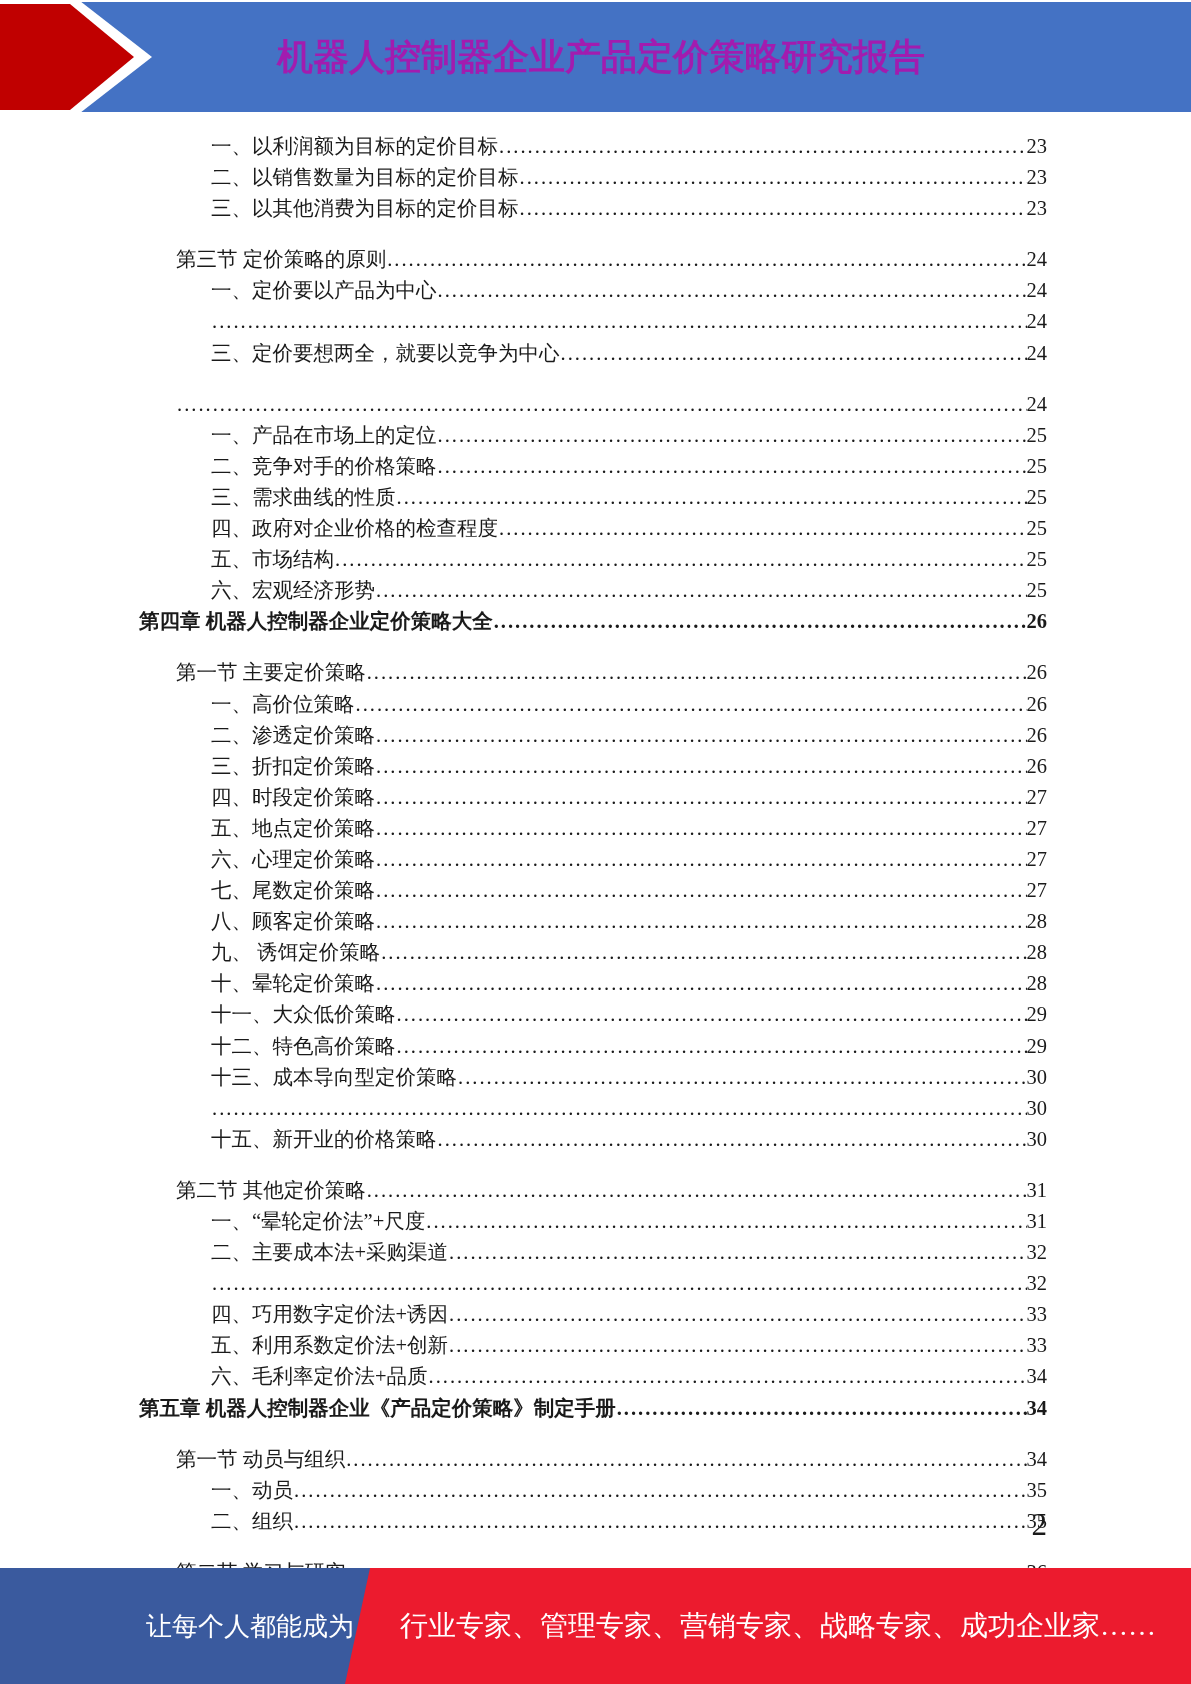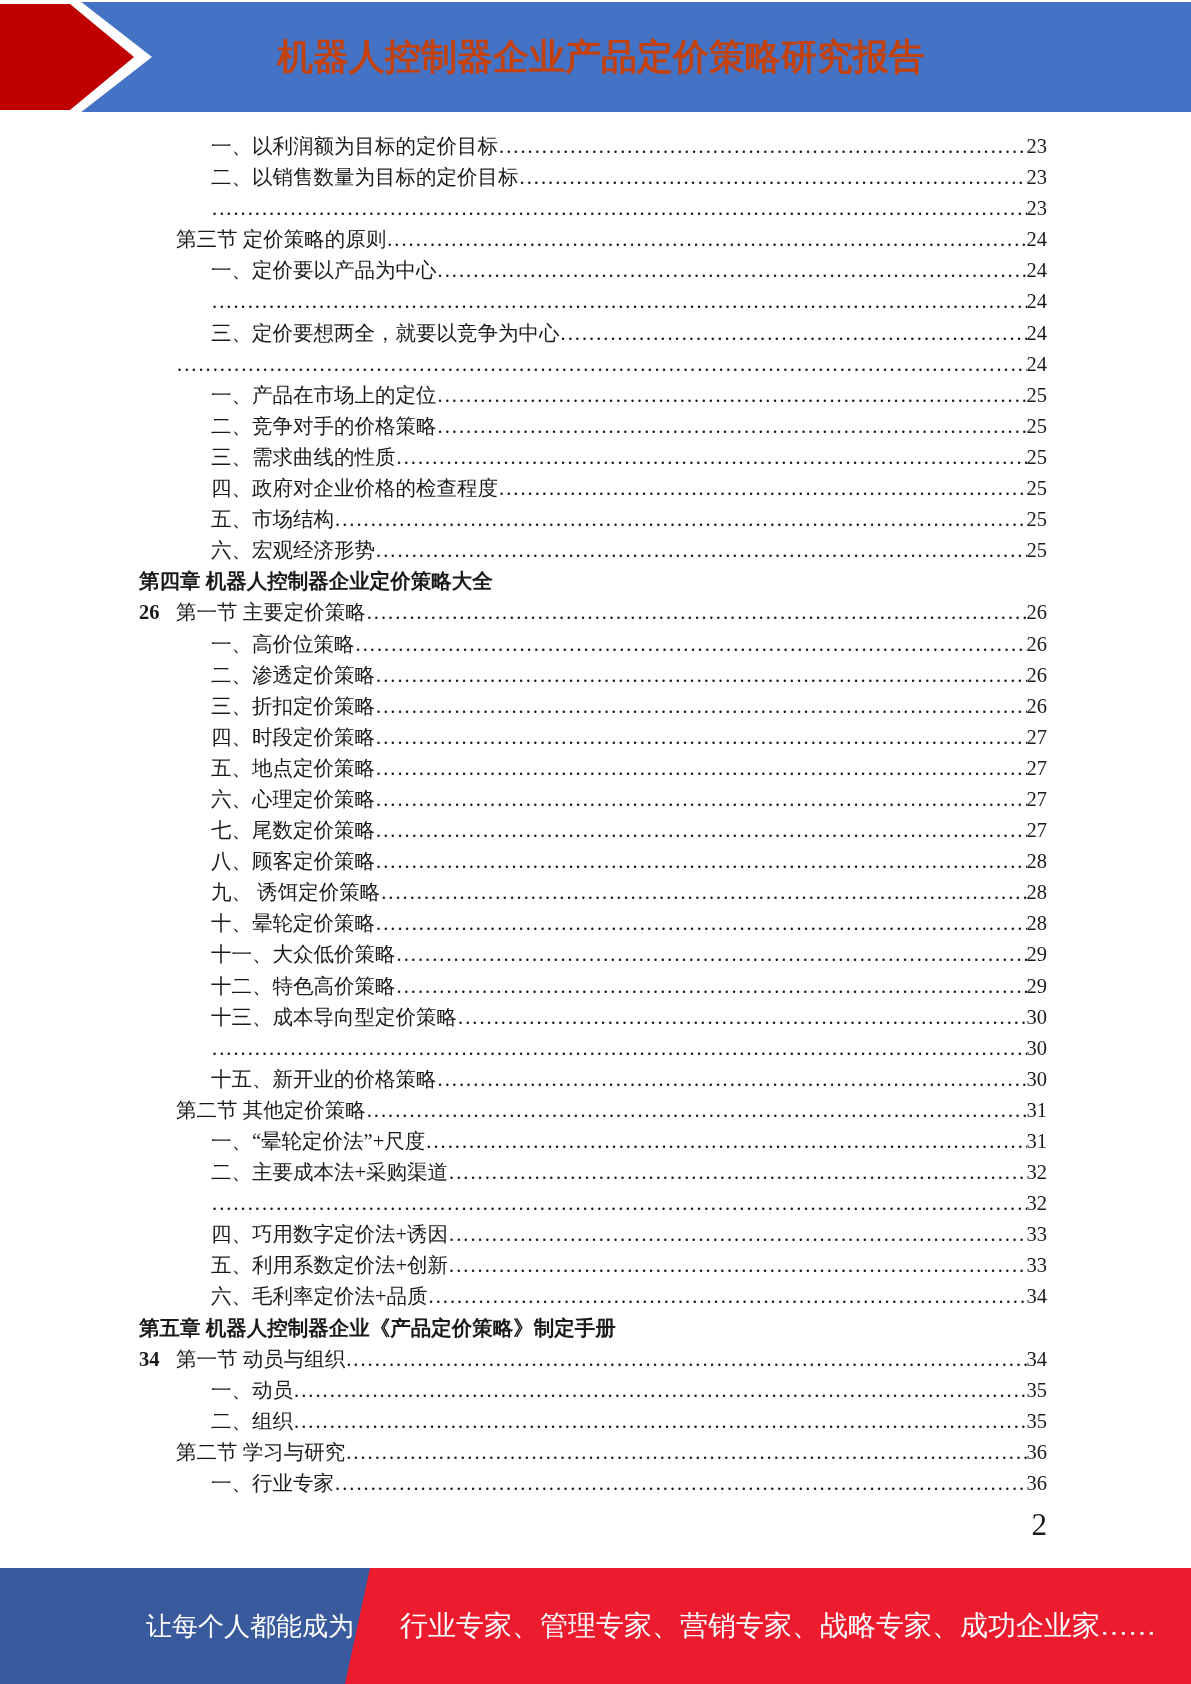--- a/index.html
+++ b/index.html
@@ -24,42 +24,42 @@
     position: absolute;
     left: 277px;
     top: 2px;
     height: 110px;
     display: flex;
     align-items: center;
     font-family: "Liberation Sans", "DejaVu Sans", sans-serif;
     font-weight: bold;
     font-size: 36px;
     letter-spacing: 0px;
-    color: #c2410c;
+    color: #a21caf;
     white-space: nowrap;
   }
 
   
   .toc {
     position: absolute;
     top: 131px;
     left: 0;
     width: 1191px;
   }
   .toc-row {
     display: flex;
     align-items: flex-start;
     height: 31.1px;
     line-height: 31.1px;
     font-size: 20.5px;
     padding-right: 144px;
     cursor: pointer;
   }
-  .toc-row.level-chapter { padding-left: 139px; font-weight: bold; flex-direction: column; }
-  .toc-row.level-section { padding-left: 176px; }
+  .toc-row.level-chapter { padding-left: 139px; font-weight: bold; }
+  .toc-row.level-section { padding-left: 176px; margin-top: 20px; }
   .toc-row.level-item    { padding-left: 211px; }
   .toc-text  { white-space: nowrap; }
   .toc-dots  {
     flex: 1;
     min-width: 0;
     white-space: nowrap;
     overflow: hidden;
     letter-spacing: 2px;
     padding: 0 1px;
   }
@@ -126,20 +126,21 @@
         <span class="toc-text">一、以利润额为目标的定价目标</span>
         <span class="toc-dots"></span>
         <span class="toc-page">23</span>
       </div>
       <div class="toc-row level-item">
         <span class="toc-text">二、以销售数量为目标的定价目标</span>
         <span class="toc-dots"></span>
         <span class="toc-page">23</span>
       </div>
       <div class="toc-row level-item">
+        <span class="toc-text">三、以其他消费为目标的定价目标</span>
         <span class="toc-dots"></span>
         <span class="toc-page">23</span>
       </div>
       <div class="toc-row level-section">
         <span class="toc-text">第三节 定价策略的原则</span>
         <span class="toc-dots"></span>
         <span class="toc-page">24</span>
       </div>
       <div class="toc-row level-item">
         <span class="toc-text">一、定价要以产品为中心</span>

